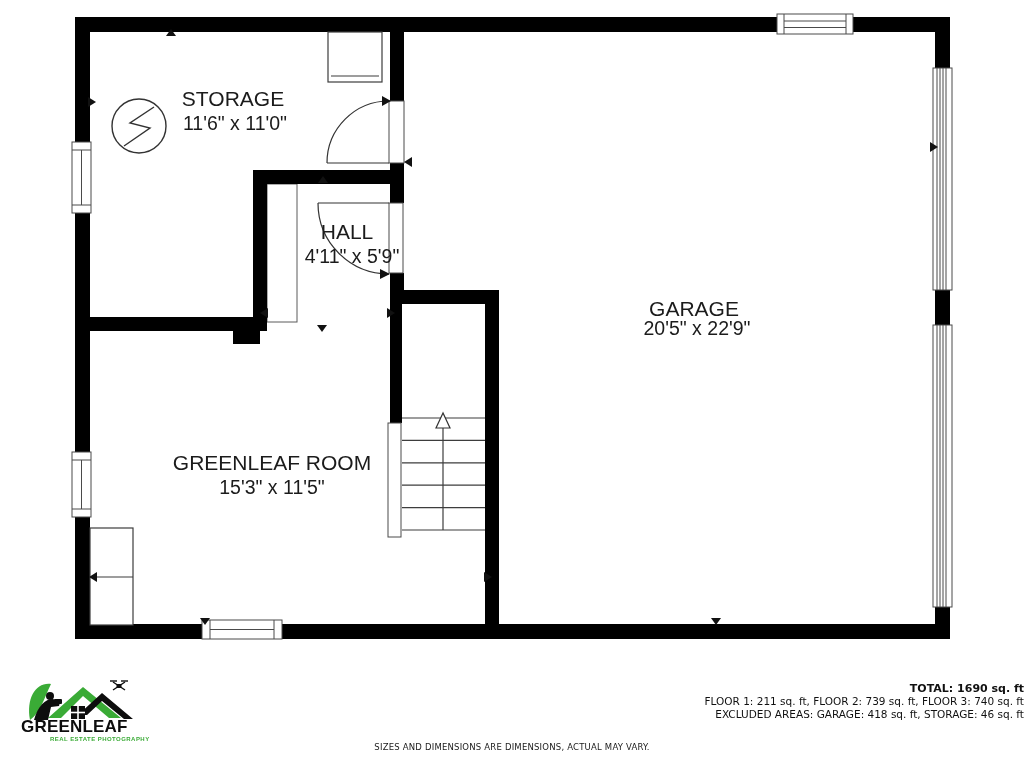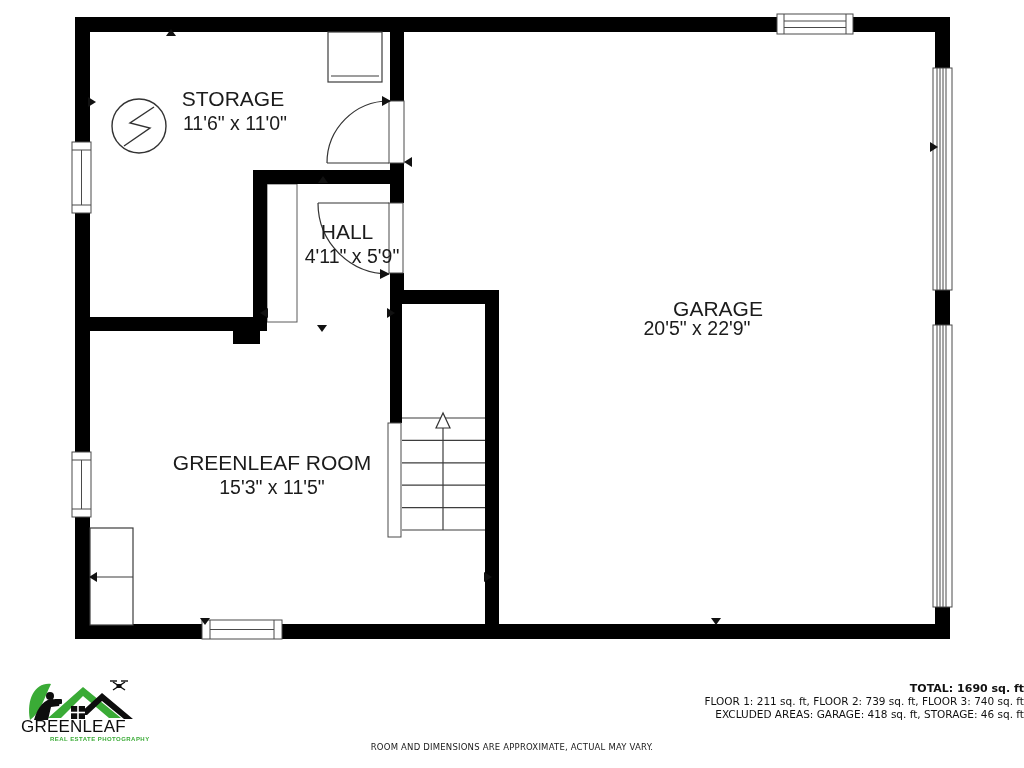--- a/index.html
+++ b/index.html
@@ -9,21 +9,21 @@
   .room-label{position:absolute;transform:translateX(-50%);white-space:nowrap;
               color:#1b1b1b;font-size:21px;line-height:1;text-align:left;}
   .room-dims{position:absolute;transform:translateX(-50%);white-space:nowrap;
              color:#1b1b1b;font-size:19.5px;line-height:1;text-align:center;}
   .summary-block{position:absolute;left:0;top:683px;width:1024px;text-align:right;
                  font-family:"DejaVu Sans",sans-serif;color:#111;font-size:10.5px;line-height:12.4px;}
   .summary-total{font-weight:bold;font-size:11px;}
   .disclaimer{position:absolute;left:0;top:742px;width:1024px;text-align:center;
               font-family:"DejaVu Sans",sans-serif;color:#1a1a1a;font-size:8.5px;letter-spacing:.2px;}
   .logo-brand{position:absolute;left:21px;top:717px;width:92px;text-align:center;
-              font-weight:400;font-size:17px;letter-spacing:.2px;color:#0d0d0d;white-space:nowrap;}
+              font-weight:700;font-size:17px;letter-spacing:.2px;color:#0d0d0d;white-space:nowrap;}
   .logo-tagline{position:absolute;left:50px;top:736px;font-size:6px;letter-spacing:.45px;
                 color:#3aab36;font-weight:bold;white-space:nowrap;}
 </style>
 </head>
 <body>
 
 <div id="canvas">
 
   <svg id="plan-svg" width="1024" height="768" viewBox="0 0 1024 768">
 
@@ -172,29 +172,29 @@
       </g>
     </g>
   </svg>
 
   <div class="room-label" style="left:233px;top:88px">STORAGE</div>
   <div class="room-dims" style="left:235px;top:114px">11'6" x 11'0"</div>
 
   <div class="room-label" style="left:347px;top:221px">HALL</div>
   <div class="room-dims" style="left:352px;top:247px">4'11" x 5'9"</div>
 
-  <div class="room-label" style="left:718px;top:298px">GARAGE</div>
+  <div class="room-label" style="left:694px;top:298px">GARAGE</div>
   <div class="room-dims" style="left:697px;top:319px">20'5" x 22'9"</div>
 
   <div class="room-label" style="left:272px;top:452px">GREENLEAF ROOM</div>
   <div class="room-dims" style="left:272px;top:478px">15'3" x 11'5"</div>
 
   <div class="summary-block">
     <div class="summary-total">TOTAL: 1690 sq. ft</div>
     <div>FLOOR 1: 211 sq. ft, FLOOR 2: 739 sq. ft, FLOOR 3: 740 sq. ft</div>
     <div>EXCLUDED AREAS: GARAGE: 418 sq. ft, STORAGE: 46 sq. ft</div>
   </div>
-  <div class="disclaimer">ROOM AND DIMENSIONS ARE APPROXIMATE, ACTUAL MAY VARY.</div>
+  <div class="disclaimer">SIZES AND DIMENSIONS ARE DIMENSIONS, ACTUAL MAY VARY.</div>
 
   <div class="logo-brand">GREENLEAF</div>
   <div class="logo-tagline">REAL ESTATE PHOTOGRAPHY</div>
 
 </div>
 
 </body></html>

